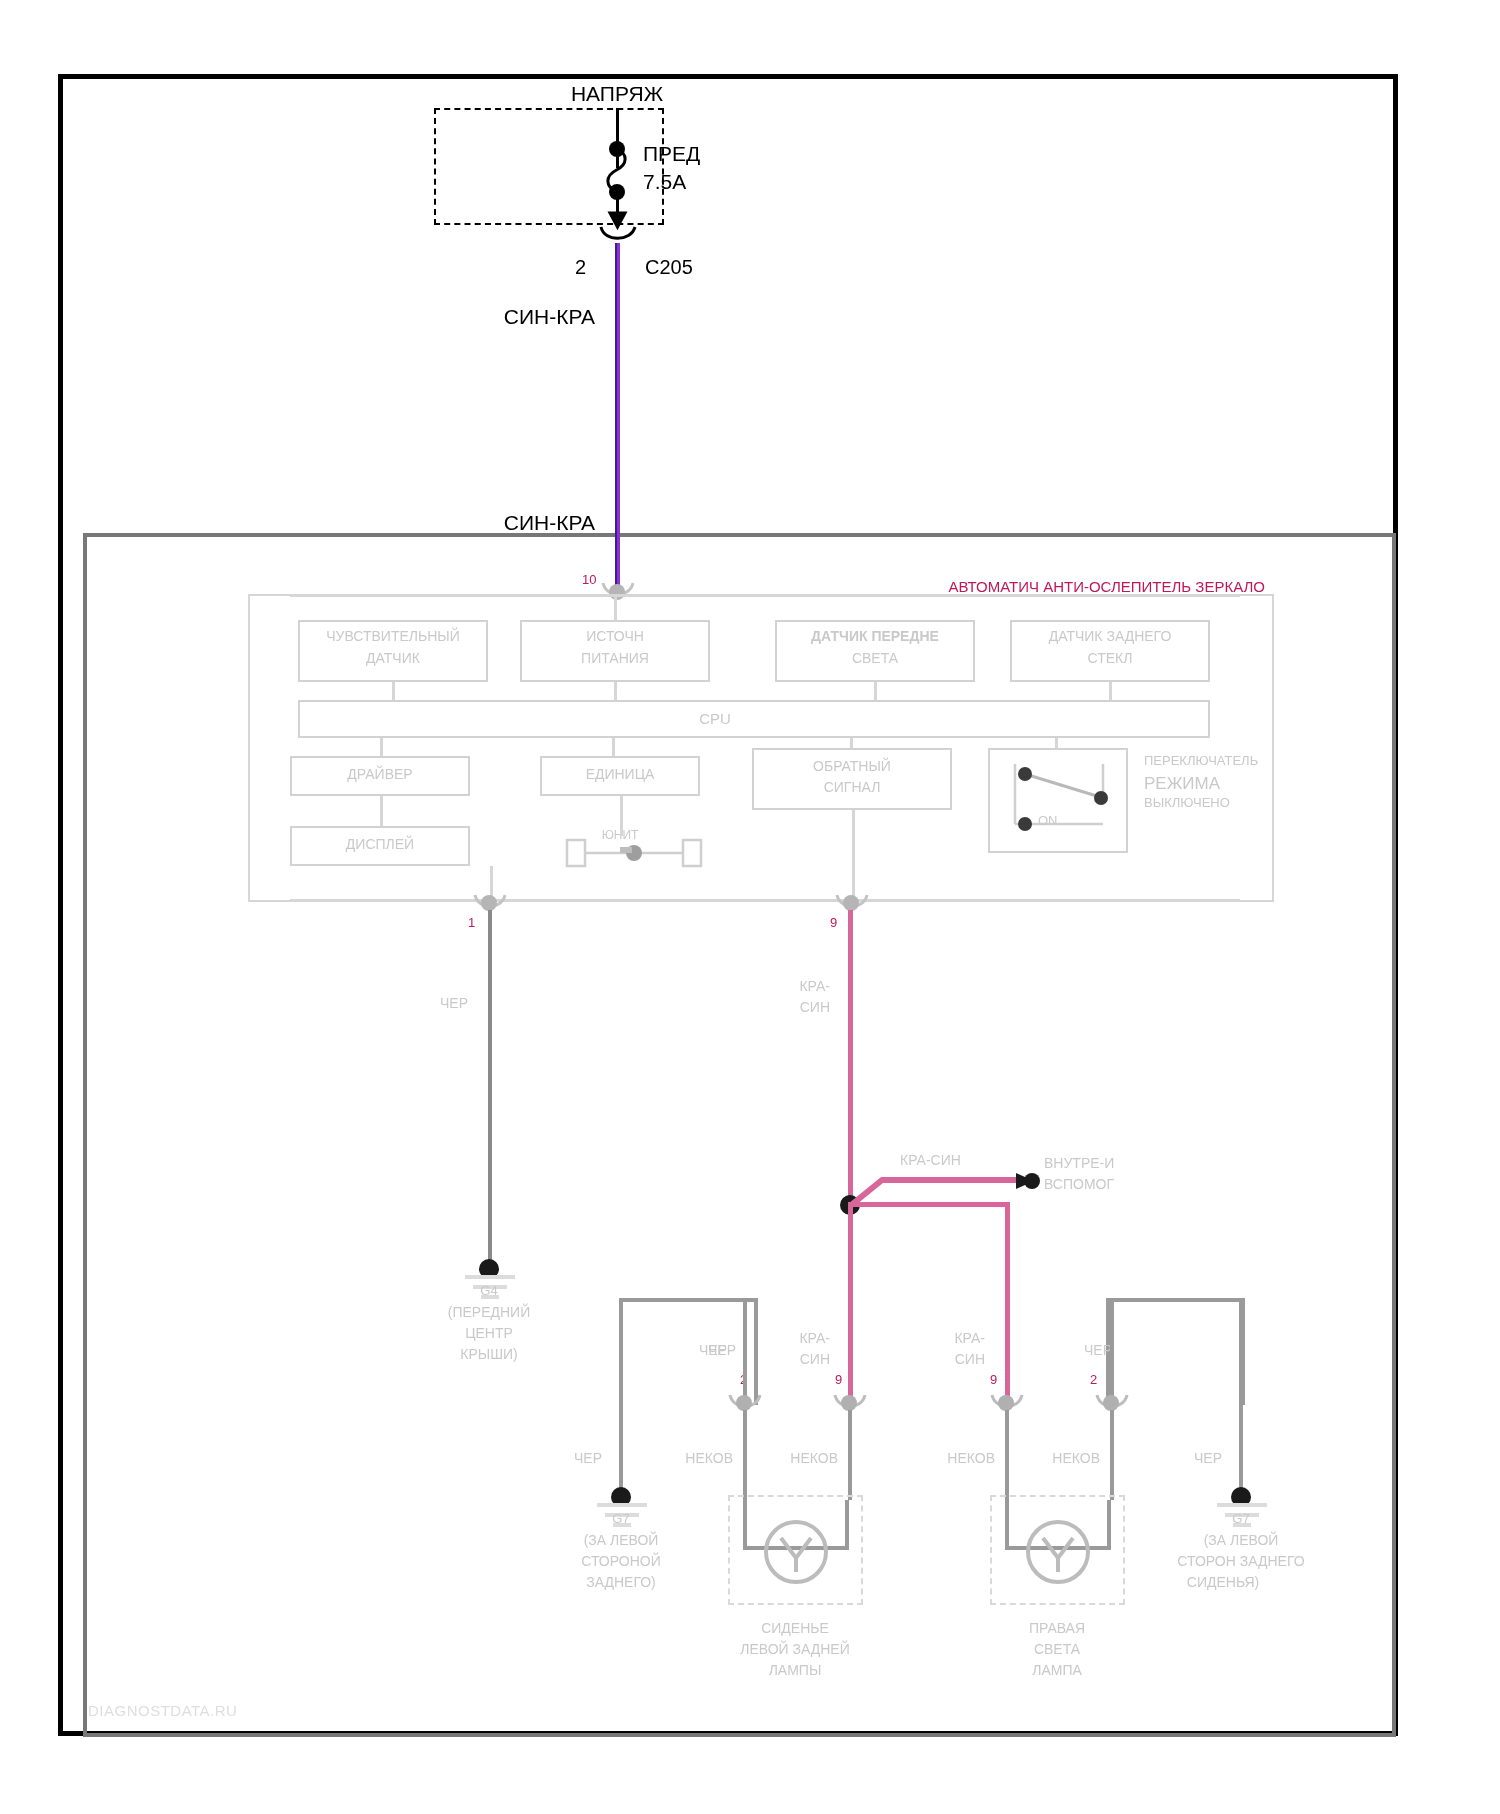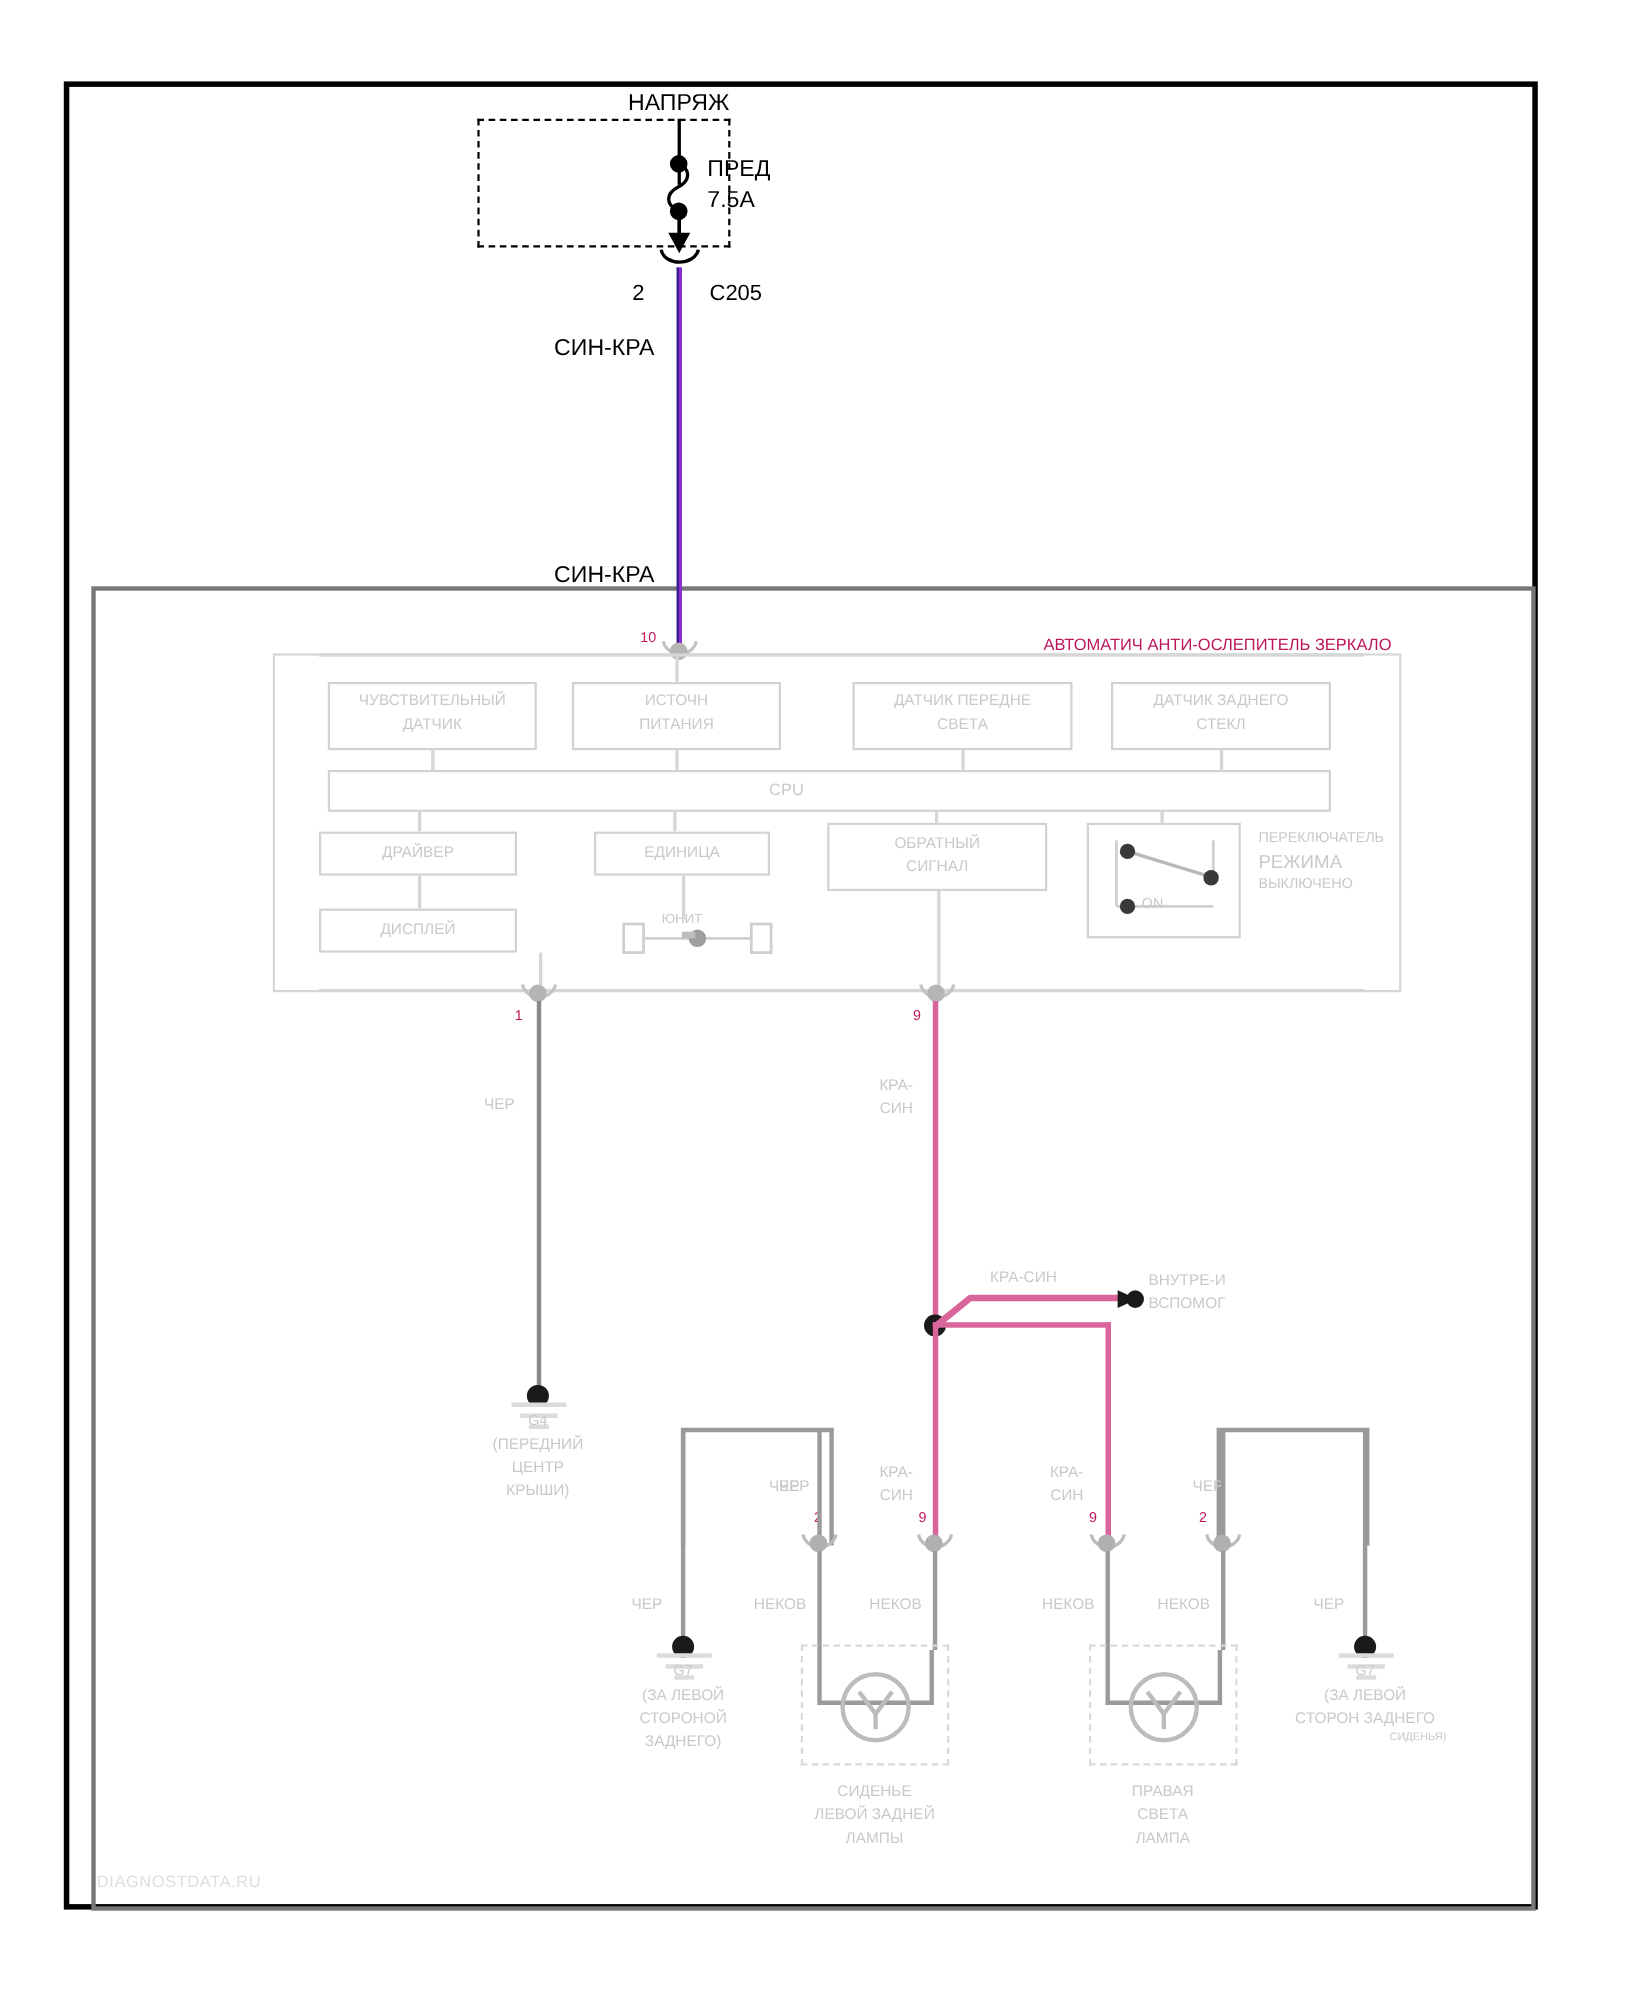--- a/index.html
+++ b/index.html
@@ -99,21 +99,21 @@
   <div class="modbox" style="left:298px;top:620px;width:190px;height:62px;">
   </div>
   <div class="lbl faint" style="left:393px;top:628px;font-size:14px;transform:translateX(-50%);">ЧУВСТВИТЕЛЬНЫЙ</div>
   <div class="lbl faint" style="left:393px;top:650px;font-size:14px;transform:translateX(-50%);">ДАТЧИК</div>
 
   <div class="modbox" style="left:520px;top:620px;width:190px;height:62px;"></div>
   <div class="lbl faint" style="left:615px;top:628px;font-size:14px;transform:translateX(-50%);">ИСТОЧН</div>
   <div class="lbl faint" style="left:615px;top:650px;font-size:14px;transform:translateX(-50%);">ПИТАНИЯ</div>
 
   <div class="modbox" style="left:775px;top:620px;width:200px;height:62px;"></div>
-  <div class="lbl faint" style="left:875px;top:628px;font-size:14px;transform:translateX(-50%);">ДАТЧИК ПЕРЕДНЕ</div>
+  <div class="lbl faint" style="left:875px;top:628px;font-size:14px;transform:translateX(-50%);font-weight:bold;">ДАТЧИК ПЕРЕДНЕ</div>
   <div class="lbl faint" style="left:875px;top:650px;font-size:14px;transform:translateX(-50%);">СВЕТА</div>
 
   <div class="modbox" style="left:1010px;top:620px;width:200px;height:62px;"></div>
   <div class="lbl faint" style="left:1110px;top:628px;font-size:14px;transform:translateX(-50%);">ДАТЧИК ЗАДНЕГО</div>
   <div class="lbl faint" style="left:1110px;top:650px;font-size:14px;transform:translateX(-50%);">СТЕКЛ</div>
 
   <div class="vline" style="left:392px;top:682px;height:18px;background:#d6d6d6;"></div>
   <div class="vline" style="left:614px;top:682px;height:18px;background:#d6d6d6;"></div>
   <div class="vline" style="left:874px;top:682px;height:18px;background:#d6d6d6;"></div>
   <div class="vline" style="left:1109px;top:682px;height:18px;background:#d6d6d6;"></div>
@@ -248,21 +248,21 @@
   <div class="lbl faint" style="left:1222px;top:1450px;font-size:14px;transform:translateX(-100%);">ЧЕР</div>
   <div class="dot" style="left:1231px;top:1487px;width:20px;height:20px;background:#1a1a1a;"></div>
   <svg style="left:1207px;top:1500px;width:70px;height:34px;" viewBox="0 0 70 34">
     <line x1="10" y1="5" x2="60" y2="5" stroke="#dcdcdc" stroke-width="4"></line>
     <line x1="18" y1="15" x2="52" y2="15" stroke="#dcdcdc" stroke-width="4"></line>
     <line x1="26" y1="25" x2="44" y2="25" stroke="#dcdcdc" stroke-width="4"></line>
   </svg>
   <div class="lbl faint" style="left:1241px;top:1511px;font-size:13px;transform:translateX(-50%);">G7</div>
   <div class="lbl faint" style="left:1241px;top:1532px;font-size:14px;transform:translateX(-50%);">(ЗА ЛЕВОЙ</div>
   <div class="lbl faint" style="left:1241px;top:1553px;font-size:14px;transform:translateX(-50%);">СТОРОН ЗАДНЕГО</div>
-  <div class="lbl faint" style="left:1289px;top:1574px;font-size:10px;transform:translateX(-50%);">СИДЕНЬЯ)</div>
+  <div class="lbl faint" style="left:1223px;top:1574px;font-size:14px;transform:translateX(-50%);">СИДЕНЬЯ)</div>
 
   <div class="wire-lgray" style="left:743px;top:1300px;width:4px;height:100px;"></div>
   <div class="wire-lgray" style="left:1110px;top:1300px;width:4px;height:100px;"></div>
 
   <svg style="left:727px;top:1392px;width:36px;height:24px;" viewBox="0 0 36 24">
     <path d="M3 3 C 6 18, 30 18, 33 3" stroke="#bdbdbd" stroke-width="3" fill="none"></path>
   </svg>
   <div class="dotf" style="left:736px;top:1395px;width:16px;height:16px;background:#b0b0b0;"></div>
 
   <svg style="left:832px;top:1392px;width:36px;height:24px;" viewBox="0 0 36 24">

